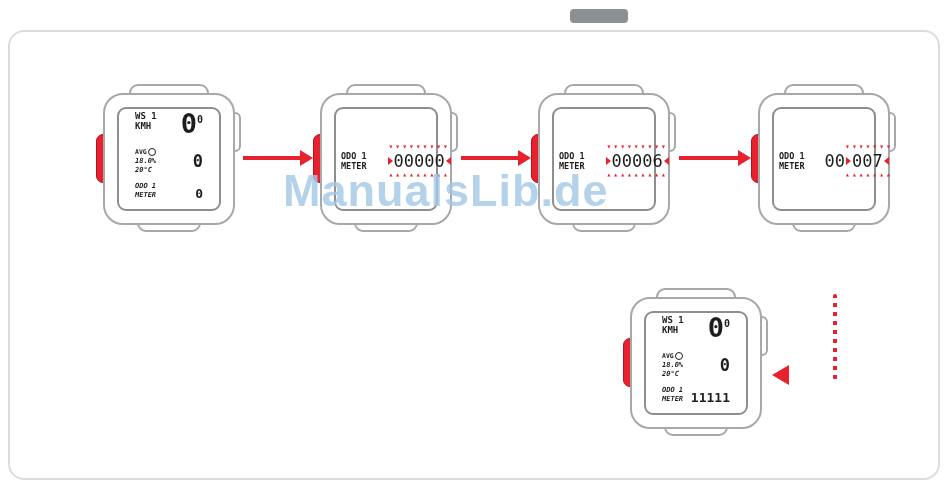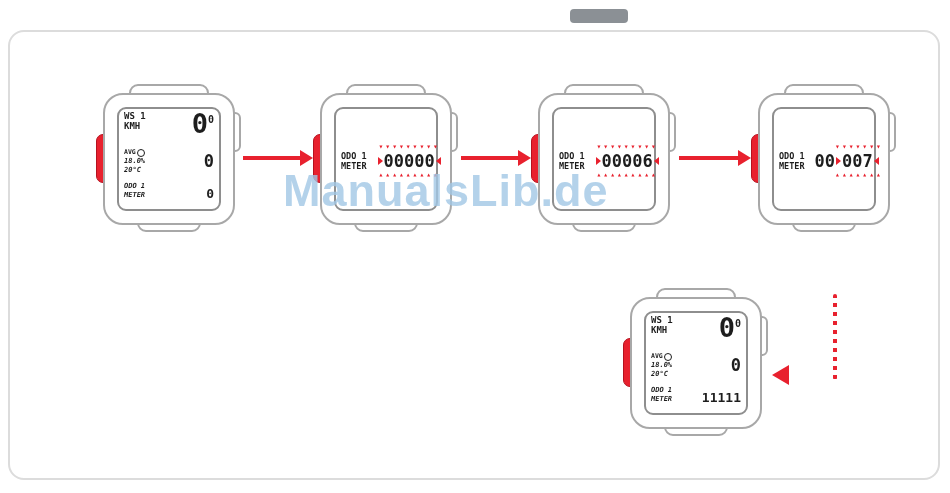--- a/index.html
+++ b/index.html
@@ -26,38 +26,38 @@
     background:#fff;border:2px solid #a8a8a8;border-radius:9px 9px 0 0;}
   .tab-bottom{position:absolute;left:34px;right:34px;bottom:0;height:16px;
     background:#fff;border:2px solid #a8a8a8;border-radius:0 0 9px 9px;}
   .dev-body{position:absolute;left:0;right:0;top:9px;bottom:7px;
     background:#fff;border:2px solid #a8a8a8;border-radius:20px;}
   .screen{position:absolute;left:12px;right:12px;top:12px;bottom:12px;
     border:2px solid #8e8e8e;border-radius:9px;color:#1d1d1d;
     font-family:"DejaVu Sans Mono",monospace;background:#fff;}
 
   
-  .row{display:flex;justify-content:space-between;padding:2px 5px;box-sizing:border-box;}
+  .row{display:flex;justify-content:space-between;padding:2px 16px;box-sizing:border-box;}
   .r1{height:34px;align-items:flex-start;}
   .r2{height:37px;align-items:center;}
   .r3{align-items:flex-end;}
   .col{display:flex;flex-direction:column;}
   .lcd-sm{font-size:9px;font-weight:bold;line-height:1.15;white-space:nowrap;}
   .lcd-xs{font-size:7px;font-weight:bold;line-height:1.3;white-space:nowrap;font-style:italic;}
-  .avg-row{font-size:6.5px;font-weight:bold;display:flex;align-items:flex-end;gap:1px;line-height:1.3;}
+  .avg-row{font-size:6.5px;font-weight:bold;display:flex;align-items:flex-start;gap:1px;line-height:1.3;}
   .clock-icon{width:6px;height:6px;border:1px solid #1d1d1d;border-radius:50%;display:inline-block;}
   .big-val{font-size:27px;font-weight:bold;line-height:.95;white-space:nowrap;}
   .big-val sup{font-size:10px;vertical-align:super;line-height:1;}
   .mid-val{font-size:17px;font-weight:bold;line-height:1;}
   .odo-val{font-size:13px;font-weight:bold;line-height:1;}
 
   
   .zoom-row{position:absolute;left:5px;right:2px;top:42%;display:flex;align-items:center;}
   .lcd-z{font-size:8.5px;font-weight:bold;line-height:1.2;white-space:nowrap;}
-  .zoom-value{font-size:17px;font-weight:bold;display:flex;margin-left:10px;line-height:1;}
+  .zoom-value{font-size:17px;font-weight:normal;display:flex;margin-left:20px;line-height:1;}
   .flash{position:relative;display:inline-flex;align-items:center;padding:0 1px;}
   .flash::before{content:"▾▾▾▾▾▾▾▾▾";position:absolute;left:0;top:-10px;width:100%;height:9px;
     overflow:hidden;color:#e8212e;font-size:8px;letter-spacing:2px;line-height:1;text-align:center;}
   .flash::after{content:"▴▴▴▴▴▴▴▴▴";position:absolute;left:0;bottom:-10px;width:100%;height:9px;
     overflow:hidden;color:#e8212e;font-size:8px;letter-spacing:2px;line-height:1;text-align:center;}
   .tri{width:0;height:0;display:inline-block;}
   .tri-point-right{border-left:5px solid #e8212e;border-top:4px solid transparent;border-bottom:4px solid transparent;margin-right:1px;}
   .tri-point-left{border-right:5px solid #e8212e;border-top:4px solid transparent;border-bottom:4px solid transparent;margin-left:1px;}
 
   

